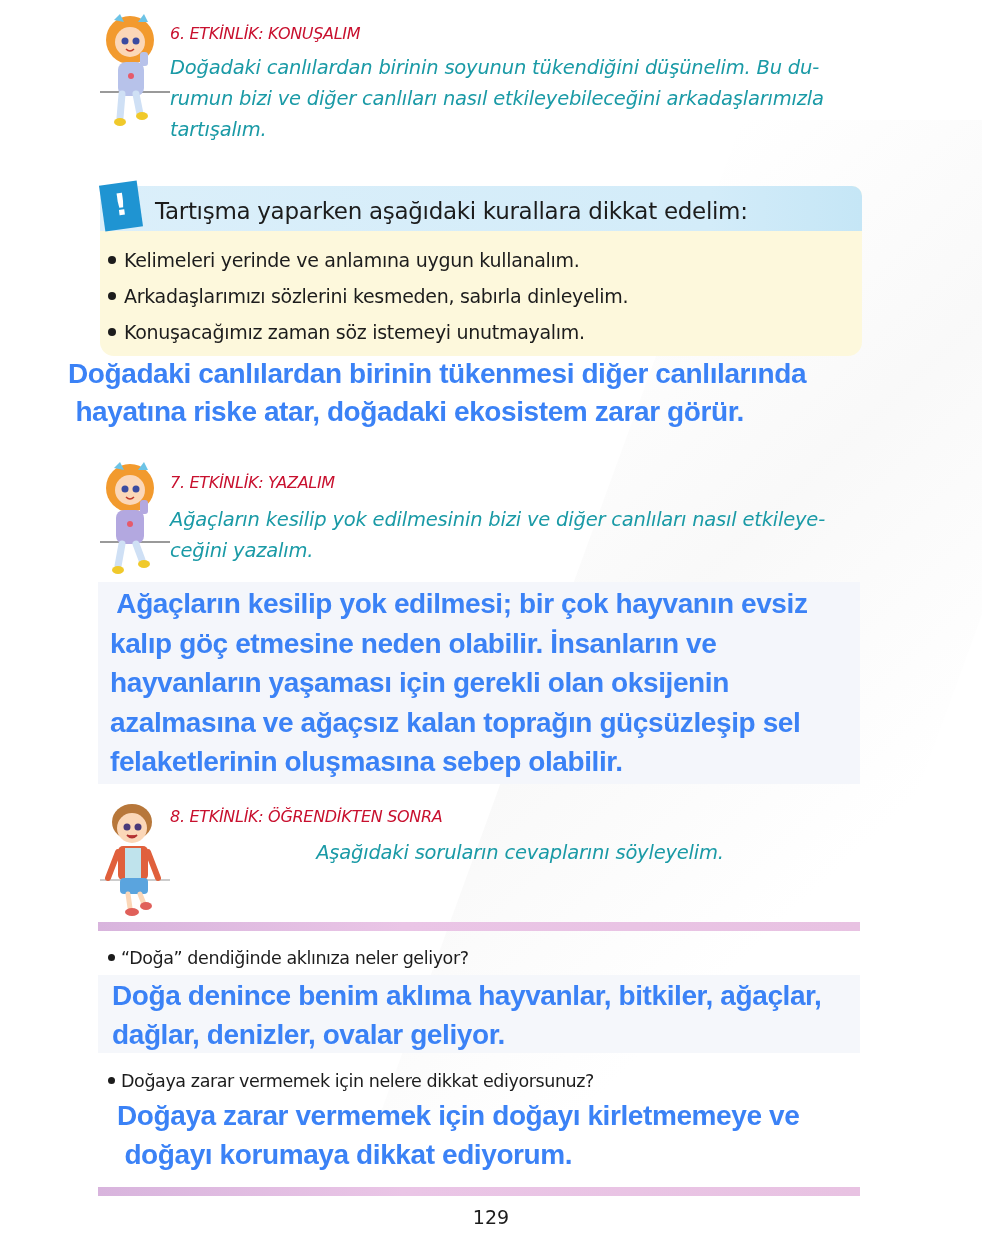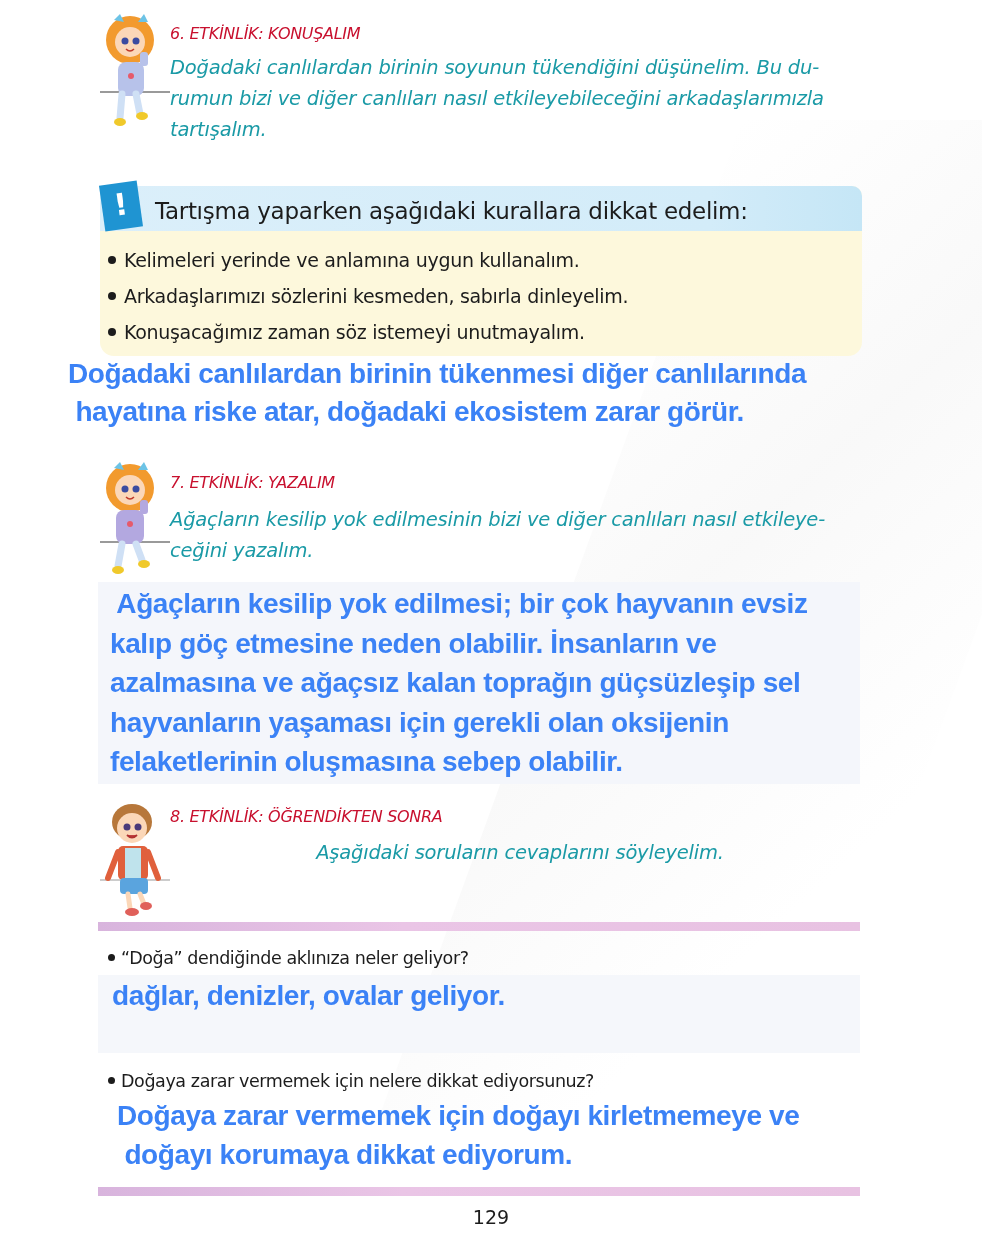--- a/index.html
+++ b/index.html
@@ -283,22 +283,22 @@
   <div class="prompt" style="top:44px;">
     <div>Ağaçların kesilip yok edilmesinin bizi ve diğer canlıları nasıl etkileye-</div>
     <div>ceğini yazalım.</div>
   </div>
 </div>
 
 <div class="answer-box-7"></div>
 <div class="answer answer-7">
   <div style="white-space:pre;"> Ağaçların kesilip yok edilmesi; bir çok hayvanın evsiz</div>
   <div>kalıp göç etmesine neden olabilir. İnsanların ve</div>
+  <div>hayvanların yaşaması için gerekli olan oksijenin</div>
   <div>azalmasına ve ağaçsız kalan toprağın güçsüzleşip sel</div>
-  <div>hayvanların yaşaması için gerekli olan oksijenin</div>
   <div>felaketlerinin oluşmasına sebep olabilir.</div>
 </div>
 
 <div class="activity" style="top:800px;height:120px;">
   <svg class="avatar" viewBox="0 0 70 120">
     <line x1="0" y1="80" x2="70" y2="80" stroke="#bbbbbb" stroke-width="1.5"></line>
     <ellipse cx="32" cy="22" rx="20" ry="18" fill="#b7773a"></ellipse>
     <circle cx="32" cy="28" r="15" fill="#fbd7b8"></circle>
     <circle cx="27" cy="27" r="3.5" fill="#4a3a7a"></circle>
     <circle cx="38" cy="27" r="3.5" fill="#4a3a7a"></circle>
@@ -317,20 +317,21 @@
   </div>
 </div>
 
 <div class="divider" style="top:922px;"></div>
 
 <div class="question" style="top:948px;">
   <span class="bullet"></span><span>“Doğa” dendiğinde aklınıza neler geliyor?</span>
 </div>
 <div class="answer-box-8a"></div>
 <div class="answer answer-8a">
+  <div>Doğa denince benim aklıma hayvanlar, bitkiler, ağaçlar,</div>
   <div>dağlar, denizler, ovalar geliyor.</div>
 </div>
 
 <div class="question" style="top:1071px;">
   <span class="bullet"></span><span>Doğaya zarar vermemek için nelere dikkat ediyorsunuz?</span>
 </div>
 <div class="answer answer-8b">
   <div>Doğaya zarar vermemek için doğayı kirletmemeye ve</div>
   <div style="white-space:pre;"> doğayı korumaya dikkat ediyorum.</div>
 </div>

